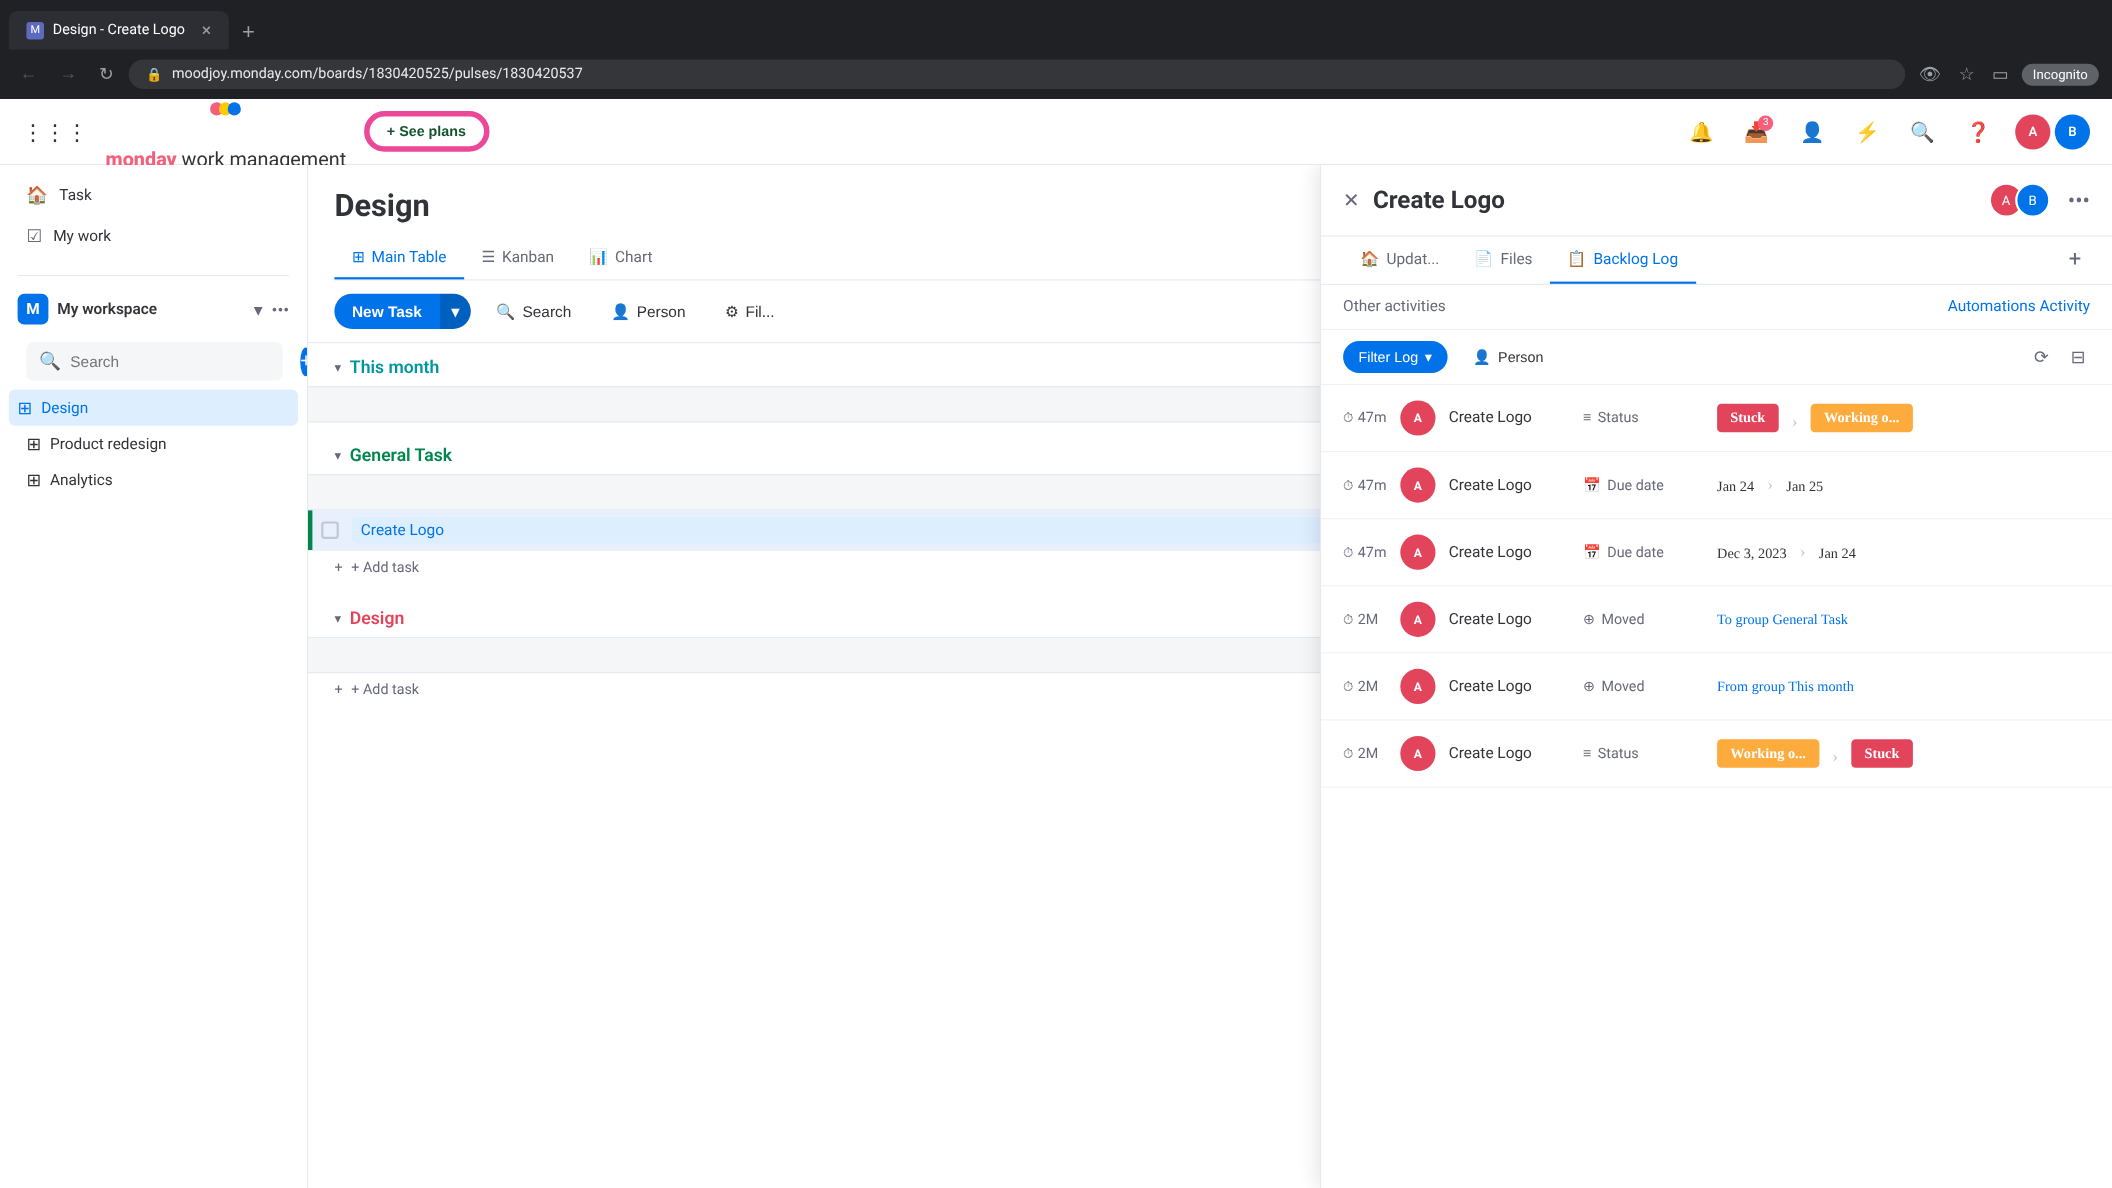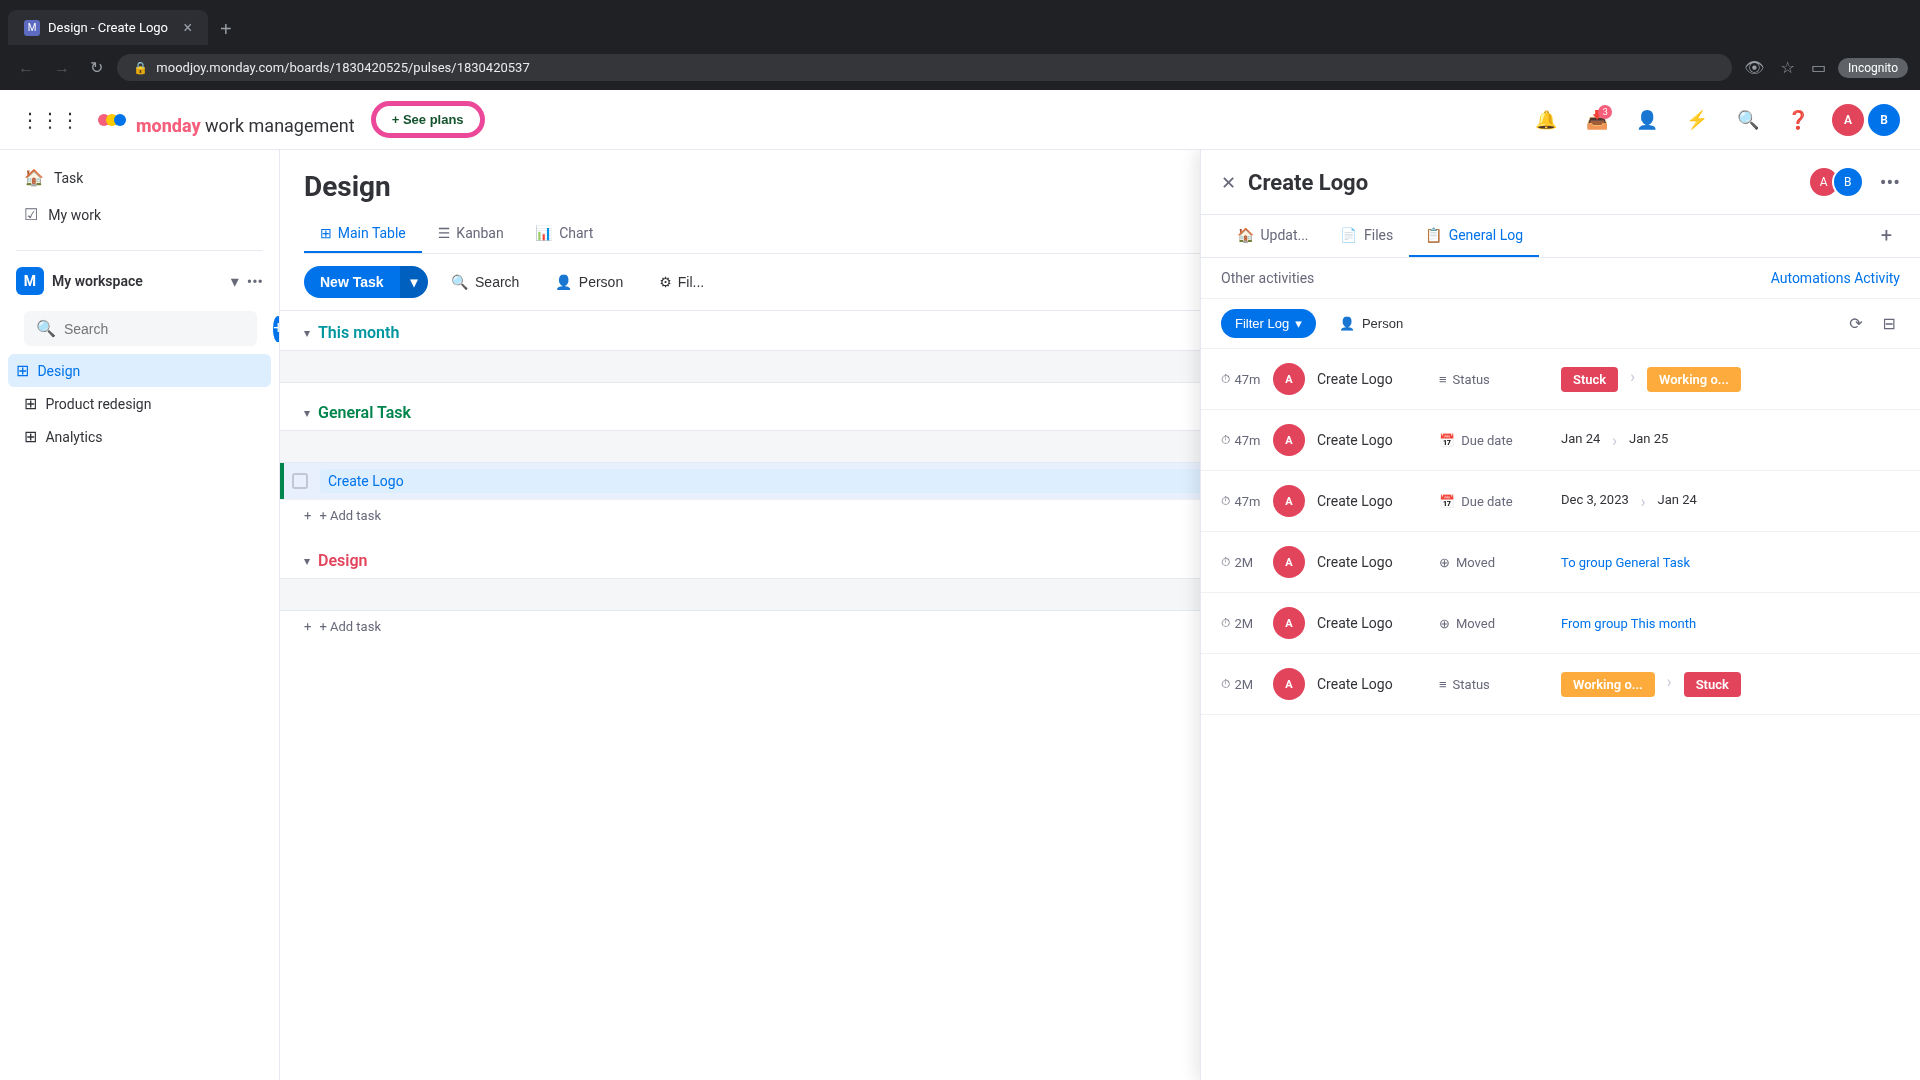--- a/index.html
+++ b/index.html
@@ -21,21 +21,21 @@
     .browser-actions { display: flex; gap: 8px; align-items: center; }
     .browser-action-btn { color: #9aa0a6; font-size: 16px; cursor: pointer; padding: 4px; }
     .incognito-badge { background: #5f6368; color: #fff; font-size: 12px; padding: 3px 10px; border-radius: 12px; }
 
     
     .app { display: flex; flex-direction: column; height: calc(1080px - 90px); }
 
     
     .top-nav { background: #fff; height: 60px; display: flex; align-items: center; padding: 0 20px; border-bottom: 1px solid #e6e9ef; gap: 16px; }
     .app-grid-icon { color: #323338; font-size: 20px; cursor: pointer; }
-    .brand { display: flex; align-items: flex-end; gap: 8px; }
+    .brand { display: flex; align-items: center; gap: 20px; flex-direction: column; }
     .brand-logo { width: 32px; height: 32px; }
     .see-plans-btn { border: 5px solid #ec4899; color: #14532d; background: transparent; border-radius: 20px; padding: 6px 16px; font-size: 13px; font-weight: 700; cursor: pointer; display: flex; align-items: center; gap: 6px; }
     .nav-spacer { flex: 1; }
     .nav-icon { color: #676879; font-size: 18px; cursor: pointer; padding: 6px; position: relative; }
     .nav-icon-badge { position: absolute; top: 2px; right: 2px; background: #f65f7c; color: #fff; font-size: 9px; border-radius: 50%; width: 14px; height: 14px; display: flex; align-items: center; justify-content: center; }
     .avatar-group { display: flex; gap: 4px; }
     .avatar { width: 32px; height: 32px; border-radius: 50%; display: flex; align-items: center; justify-content: center; font-size: 12px; font-weight: 600; color: #fff; }
     .avatar-1 { background: #e2445c; }
     .avatar-2 { background: #0073ea; }
 
@@ -111,21 +111,21 @@
     .filter-person-btn { display: flex; align-items: center; gap: 6px; padding: 7px 12px; border: none; background: none; color: #323338; font-size: 13px; cursor: pointer; }
     .filter-spacer { flex: 1; }
     .filter-icon-btn { color: #676879; font-size: 16px; cursor: pointer; padding: 4px; }
     .activity-list { padding: 0; }
     .activity-item { display: flex; align-items: center; padding: 14px 20px; border-bottom: 1px solid #f0f1f3; gap: 12px; }
     .activity-time { color: #676879; font-size: 13px; width: 40px; display: flex; align-items: center; gap: 4px; }
     .activity-avatar { width: 32px; height: 32px; border-radius: 50%; background: #e2445c; flex-shrink: 0; overflow: hidden; display: flex; align-items: center; justify-content: center; }
     .activity-task { font-size: 14px; color: #323338; width: 110px; }
     .activity-field { display: flex; align-items: center; gap: 6px; font-size: 13px; color: #676879; width: 110px; }
     .activity-arrow { color: #c3c6d4; margin: 0 4px; }
-    .activity-values { display: flex; align-items: flex-start; gap: 8px; flex: 1; }
+    .activity-values { display: flex; align-items: flex-end; gap: 8px; flex: 1; font-family: Liberation Serif, serif; }
     .status-badge { border-radius: 4px; padding: 5px 12px; font-size: 13px; font-weight: 600; color: #fff; }
     .status-stuck { background: #e2445c; }
     .status-working { background: #fdab3d; }
     .activity-date { font-size: 13px; color: #323338; }
     .activity-moved { font-size: 13px; color: #323338; }
     .activity-moved span { color: #0073ea; }
 
     .main-area { position: relative; flex: 1; display: flex; flex-direction: column; overflow: hidden; }
   </style>
 </head>
@@ -333,21 +333,21 @@
           <div class="panel-tab">
             <span>🏠</span>
             <span>Updat...</span>
           </div>
           <div class="panel-tab">
             <span>📄</span>
             <span>Files</span>
           </div>
           <div class="panel-tab active">
             <span>📋</span>
-            <span>General Log</span>
+            <span>Backlog Log</span>
           </div>
           <span class="panel-tab-add">+</span>
         </div>
         <div class="panel-body">
           <div class="activity-filter-bar">
             <span class="other-activities-btn">Other activities</span>
             <span class="automations-btn">Automations Activity</span>
           </div>
           <div class="filter-toolbar">
             <button class="filter-log-btn">

